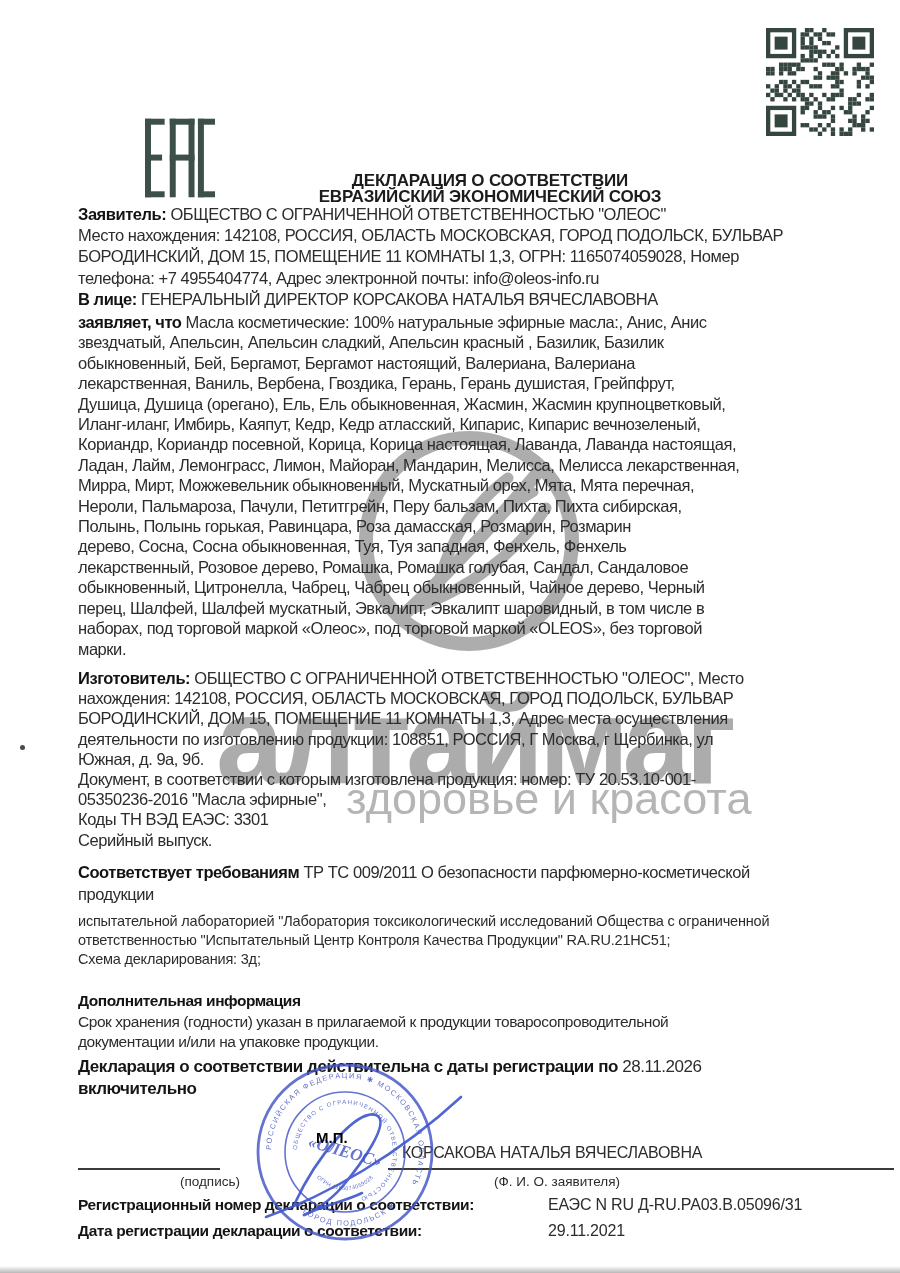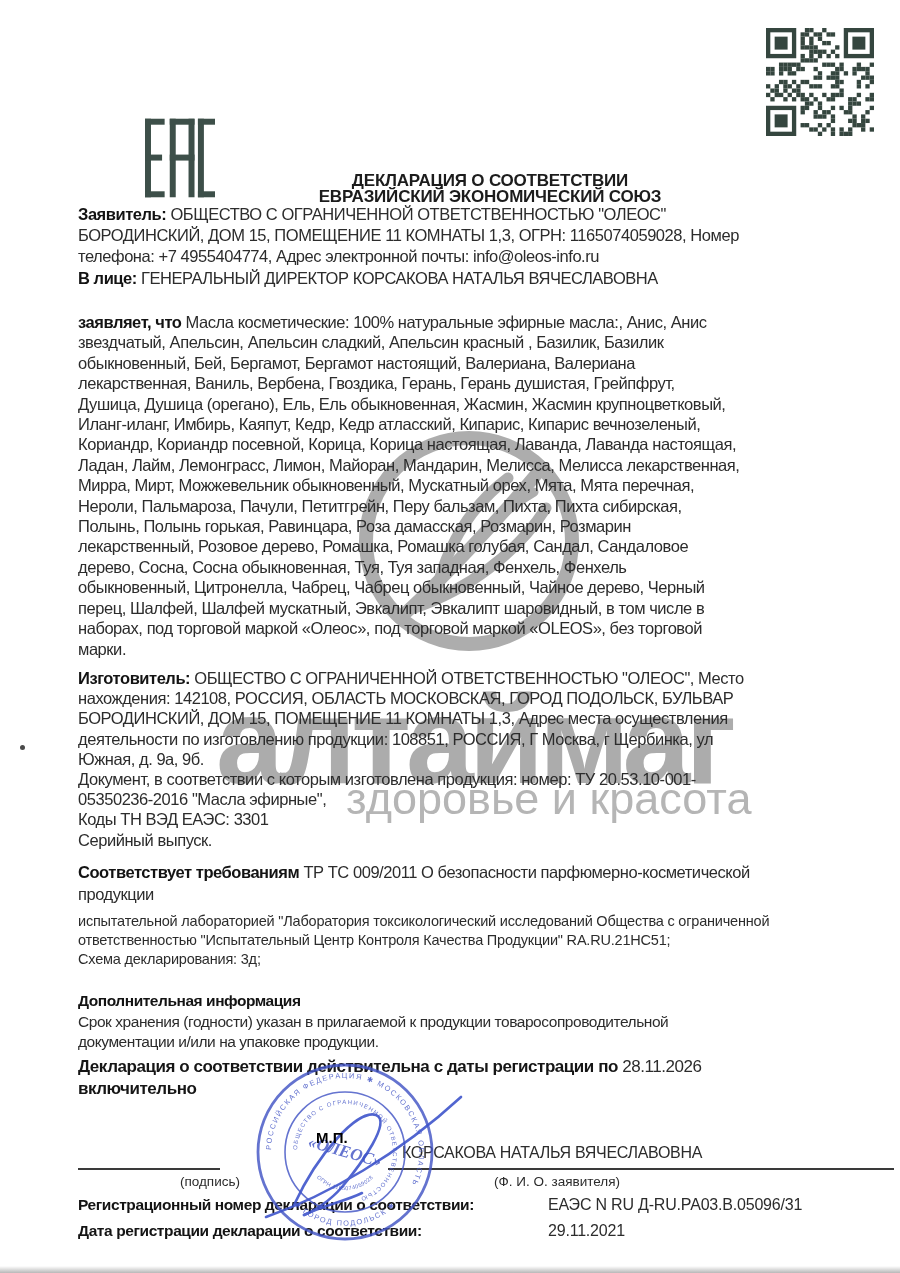--- a/index.html
+++ b/index.html
@@ -280,41 +280,42 @@
       <rect x="19" y="1" width="5" height="5" fill="#fff"></rect>
       <rect x="20" y="2" width="3" height="3" fill="currentColor"></rect>
       <rect x="0" y="18" width="7" height="7" fill="currentColor"></rect>
       <rect x="1" y="19" width="5" height="5" fill="#fff"></rect>
       <rect x="2" y="20" width="3" height="3" fill="currentColor"></rect>
     </svg>
 
   <div class="par lh-a" style="top:204px">
     <div class="ln"><b>Заявитель:</b><span> ОБЩЕСТВО С ОГРАНИЧЕННОЙ ОТВЕТСТВЕННОСТЬЮ "ОЛЕОС"</span></div>
     <div>
+        <div class="ln">Место нахождения: 142108, РОССИЯ, ОБЛАСТЬ МОСКОВСКАЯ, ГОРОД ПОДОЛЬСК, БУЛЬВАР</div>
         <div class="ln">БОРОДИНСКИЙ, ДОМ 15, ПОМЕЩЕНИЕ 11 КОМНАТЫ 1,3, ОГРН: 1165074059028, Номер</div>
         <div class="ln">телефона: +7 4955404774, Адрес электронной почты: info@oleos-info.ru</div>
       </div>
     <div class="ln"><b>В лице:</b><span> ГЕНЕРАЛЬНЫЙ ДИРЕКТОР КОРСАКОВА НАТАЛЬЯ ВЯЧЕСЛАВОВНА</span></div>
   </div>
 
   <div class="par declares" style="top:312px">
     <div class="ln"><b>заявляет, что</b><span> Масла косметические: 100% натуральные эфирные масла:, Анис, Анис</span></div>
     <div>
         <div class="ln">звездчатый, Апельсин, Апельсин сладкий, Апельсин красный , Базилик, Базилик</div>
         <div class="ln">обыкновенный, Бей, Бергамот, Бергамот настоящий, Валериана, Валериана</div>
         <div class="ln">лекарственная, Ваниль, Вербена, Гвоздика, Герань, Герань душистая, Грейпфрут,</div>
         <div class="ln">Душица, Душица (орегано), Ель, Ель обыкновенная, Жасмин, Жасмин крупноцветковый,</div>
         <div class="ln">Иланг-иланг, Имбирь, Каяпут, Кедр, Кедр атласский, Кипарис, Кипарис вечнозеленый,</div>
         <div class="ln">Кориандр, Кориандр посевной, Корица, Корица настоящая, Лаванда, Лаванда настоящая,</div>
         <div class="ln">Ладан, Лайм, Лемонграсс, Лимон, Майоран, Мандарин, Мелисса, Мелисса лекарственная,</div>
         <div class="ln">Мирра, Мирт, Можжевельник обыкновенный, Мускатный орех, Мята, Мята перечная,</div>
         <div class="ln">Нероли, Пальмароза, Пачули, Петитгрейн, Перу бальзам, Пихта, Пихта сибирская,</div>
         <div class="ln">Полынь, Полынь горькая, Равинцара, Роза дамасская, Розмарин, Розмарин</div>
+        <div class="ln">дерево, Сосна, Сосна обыкновенная, Туя, Туя западная, Фенхель, Фенхель</div>
         <div class="ln">лекарственный, Розовое дерево, Ромашка, Ромашка голубая, Сандал, Сандаловое</div>
-        <div class="ln">дерево, Сосна, Сосна обыкновенная, Туя, Туя западная, Фенхель, Фенхель</div>
         <div class="ln">обыкновенный, Цитронелла, Чабрец, Чабрец обыкновенный, Чайное дерево, Черный</div>
         <div class="ln">перец, Шалфей, Шалфей мускатный, Эвкалипт, Эвкалипт шаровидный, в том числе в</div>
         <div class="ln">наборах, под торговой маркой «Олеос», под торговой маркой «OLEOS», без торговой</div>
         <div class="ln">марки.</div>
       </div>
   </div>
 
   <div class="par manu" style="top:668px">
     <div class="ln"><b>Изготовитель:</b><span> ОБЩЕСТВО С ОГРАНИЧЕННОЙ ОТВЕТСТВЕННОСТЬЮ "ОЛЕОС", Место</span></div>
     <div>

